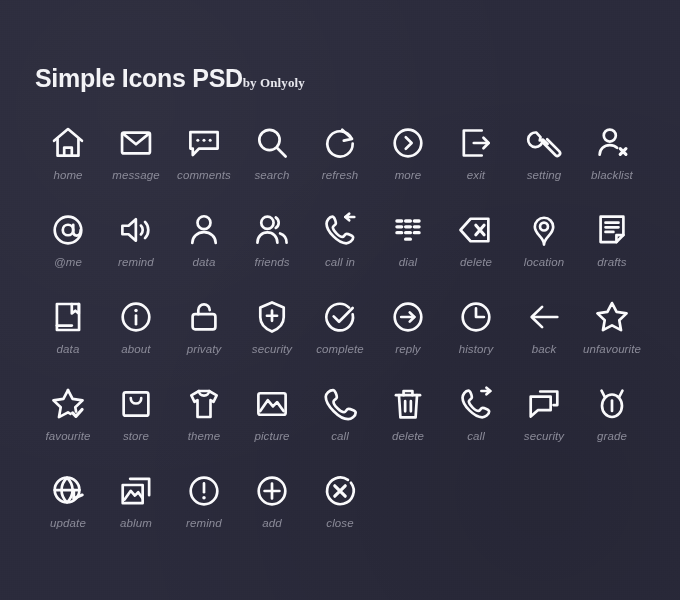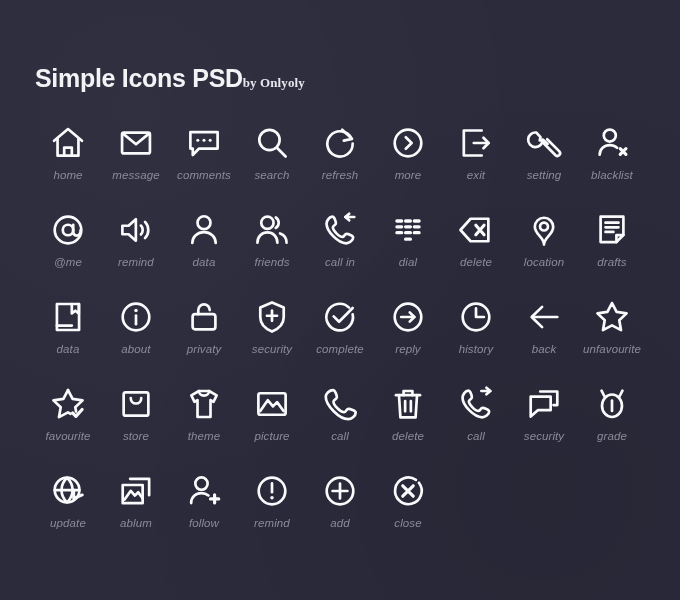--- a/index.html
+++ b/index.html
@@ -475,30 +475,20 @@
             <path d="M8.3 4.3h12v10.4"></path>
             <path d="M3.6 8.2h12.6v11.5H3.6z"></path>
             <path d="M4.8 17.4 8.7 11.9l2.6 3 2.1-2.1 2.8 3.9"></path>
           </svg>
         </div>
         <div class="label">ablum</div>
       </div>
       <div class="cell">
         <div class="glyph">
           <svg viewBox="0 0 24 24">
-            <circle cx="10.4" cy="7.3" r="3.9"></circle>
-            <path d="M3.9 19.6c0-3.7 2.9-6.3 6.5-6.3 1.7 0 3.2.5 4.4 1.5"></path>
-            <path d="M18.7 14.4v5.2M16.1 17h5.2" stroke-width="2"></path>
-          </svg>
-        </div>
-        <div class="label">follow</div>
-      </div>
-      <div class="cell">
-        <div class="glyph">
-          <svg viewBox="0 0 24 24">
             <circle cx="12" cy="12" r="8.4"></circle>
             <path d="M12 7.2v5.6"></path>
             <circle class="solid" cx="12" cy="16.2" r="1.1"></circle>
           </svg>
         </div>
         <div class="label">remind</div>
       </div>
       <div class="cell">
         <div class="glyph">
           <svg viewBox="0 0 24 24">

